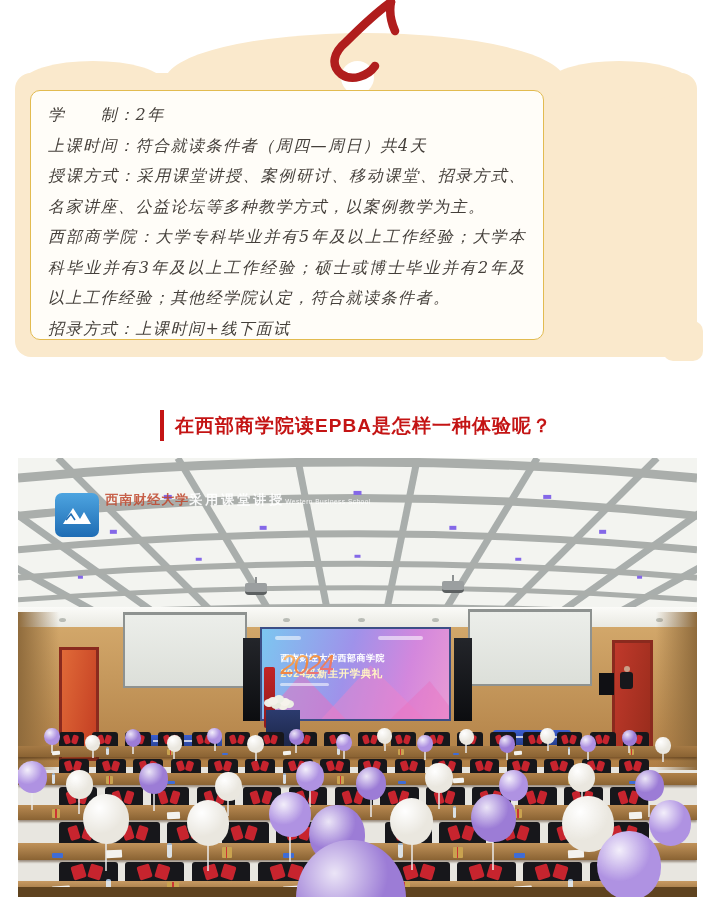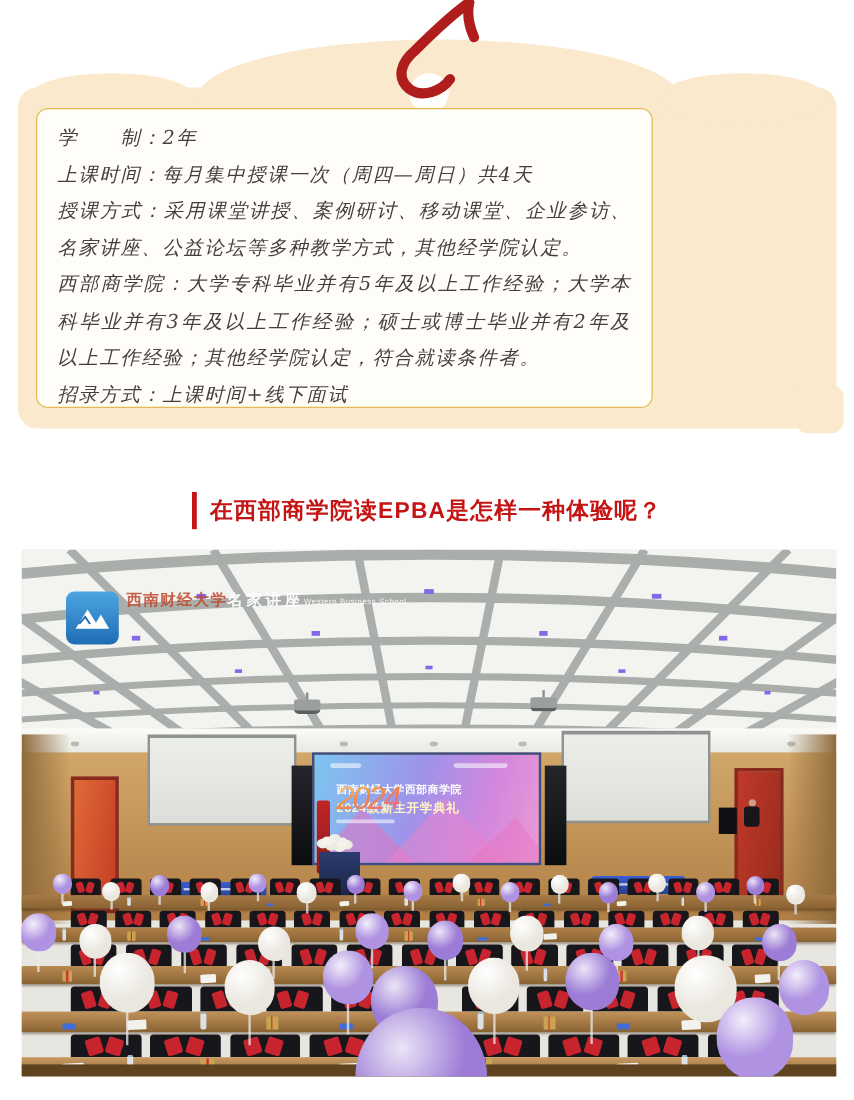--- a/index.html
+++ b/index.html
@@ -121,22 +121,22 @@
   </svg>
 
   <div class="card">
     <div class="bump bump-c"></div>
     <div class="bump bump-l"></div>
     <div class="bump bump-r"></div>
     <div class="bump bump-br"></div>
     <div class="hook-hole"></div>
     <div class="card-inner">
       <p>学　　制：2年</p>
-      <p>上课时间：每月集中授课一次（周四—周日）共4天</p>
-      <p>授课方式：采用课堂讲授、案例研讨、移动课堂、企业参访、名家讲座、公益论坛等多种教学方式，其他经学院认定。</p>
+      <p>上课时间：符合就读条件者（周四—周日）共4天</p>
+      <p>授课方式：采用课堂讲授、案例研讨、移动课堂、招录方式、名家讲座、公益论坛等多种教学方式，以案例教学为主。</p>
       <p>西部商学院：大学专科毕业并有5年及以上工作经验；大学本科毕业并有3年及以上工作经验；硕士或博士毕业并有2年及以上工作经验；其他经学院认定，符合就读条件者。</p>
       <p>招录方式：上课时间+线下面试</p>
 
     </div>
   </div>
 
   <div class="heading">
     <span class="bar"></span>
     <h2>在西部商学院读EPBA是怎样一种体验呢？</h2>
   </div>
@@ -466,18 +466,18 @@
 
     <div class="wm">
       <div class="wm-logo">
         <svg width="34" height="34" viewBox="0 0 34 34">
           <polygon points="3,26 13,10 20,21 24,14 31,26" fill="#ffffff"></polygon>
           <polyline points="6,22 11,16 15,22" fill="none" stroke="#1f6db4" stroke-width="1.6"></polyline>
         </svg>
       </div>
       <div class="wm-text">
         <span class="wm-t1">西南财经大学</span>
-        <span class="wm-t2">名家讲座</span>
+        <span class="wm-t2">采用课堂讲授</span>
         <span class="wm-t3">Western Business School</span>
       </div>
     </div>
   </div>
 </div>
 
 </body></html>

